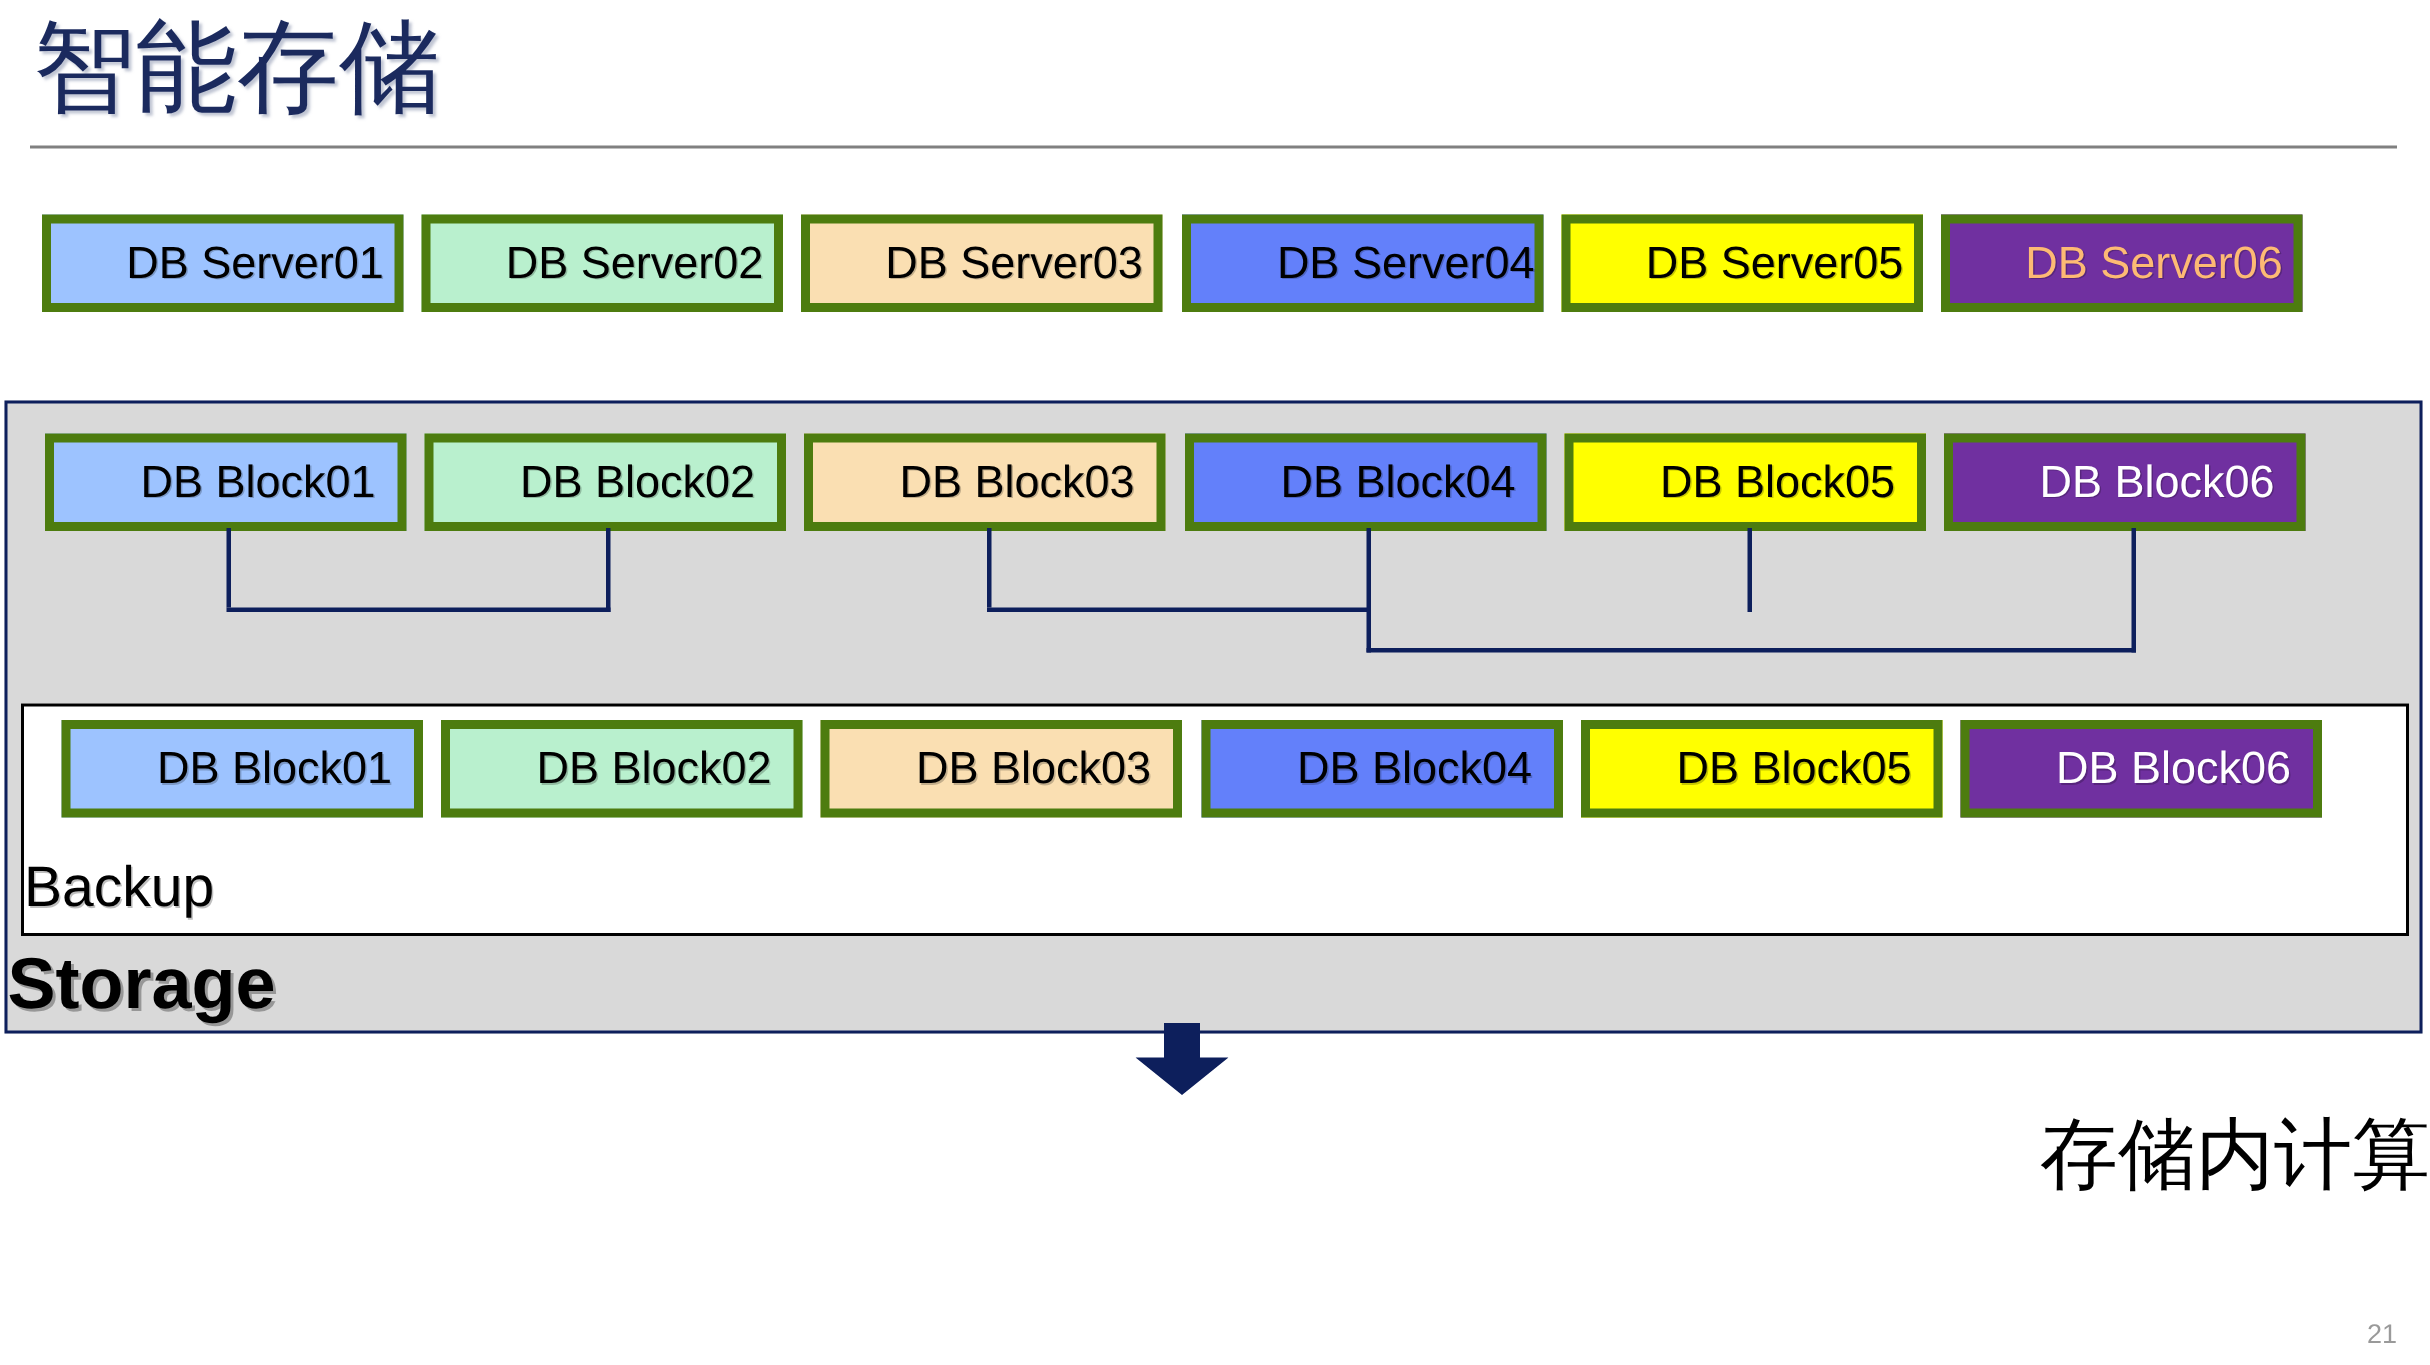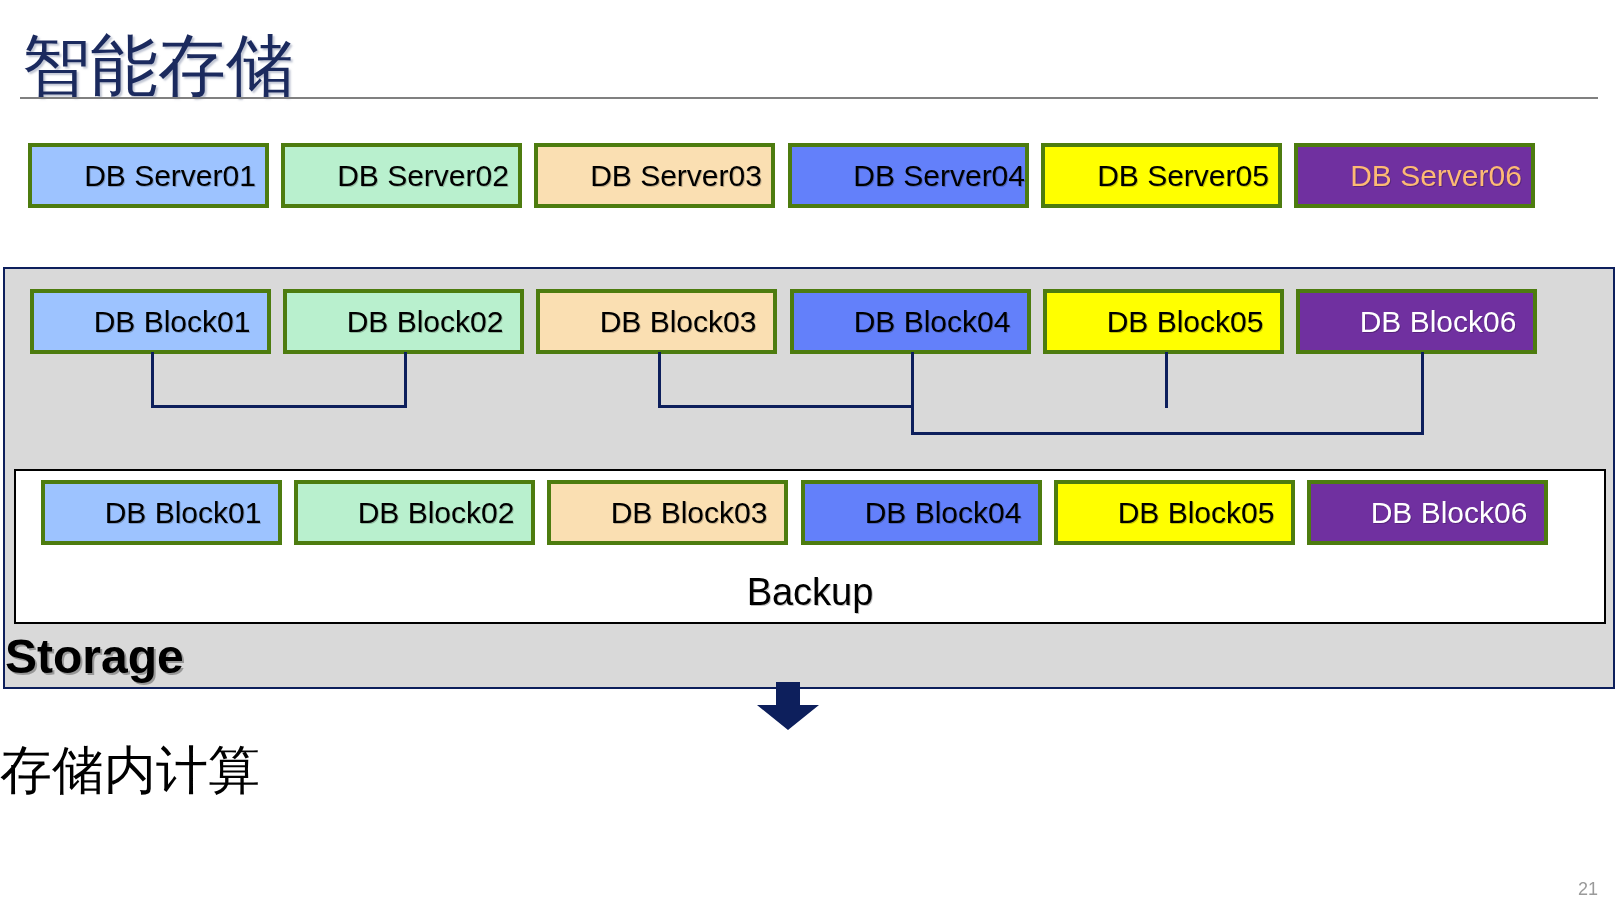--- a/index.html
+++ b/index.html
@@ -20,36 +20,35 @@
     position: absolute;
     left: 22px;
     top: 2px;
     font-size: 68px;
     line-height: 86px;
     font-weight: 400;
     color: #1b2a5e;
     text-shadow: 2px 2px 2px rgba(140,150,175,0.55);
     letter-spacing: 0px;
     white-space: nowrap;
-    margin-top: 20px;
   }
   #title-rule {
     position: absolute;
     left: 20px;
     top: 97px;
     width: 1578px;
     height: 2px;
     background: #808080;
   }
 
   
   .cell {
     position: absolute;
     box-sizing: border-box;
-    border: 4px solid #4d7c0f;
+    border: 6px solid #4d7c0f;
     display: flex;
     align-items: center;
     justify-content: center;
     font-size: 30px;
     line-height: 1;
     color: #000000;
     white-space: nowrap;
     padding-left: 43px;
   }
   .cell.onwhite { text-shadow: 1px 1px 0 rgba(0,0,0,0.22); }
@@ -76,21 +75,21 @@
     box-sizing: border-box;
     background: #ffffff;
     border: 2px solid #000000;
   }
 
   #backup-label {
     position: absolute;
     left: 0;
     top: 100px;
     width: 100%;
-    text-align: center;
+    text-align: left;
     font-size: 38px;
     color: #000000;
     text-shadow: 1px 1px 0 rgba(0,0,0,0.25);
   }
 
   #storage-label {
     position: absolute;
     left: 0;
     top: 360px;
     width: 100%;
@@ -117,21 +116,21 @@
     width: 62px;
     height: 48px;
   }
 
   
   #caption {
     position: absolute;
     left: 0;
     top: 735px;
     width: 100%;
-    text-align: left;
+    text-align: right;
     font-size: 52px;
     line-height: 70px;
     color: #000000;
   }
 
   #page-number {
     position: absolute;
     right: 22px;
     bottom: 10px;
     font-size: 18px;

